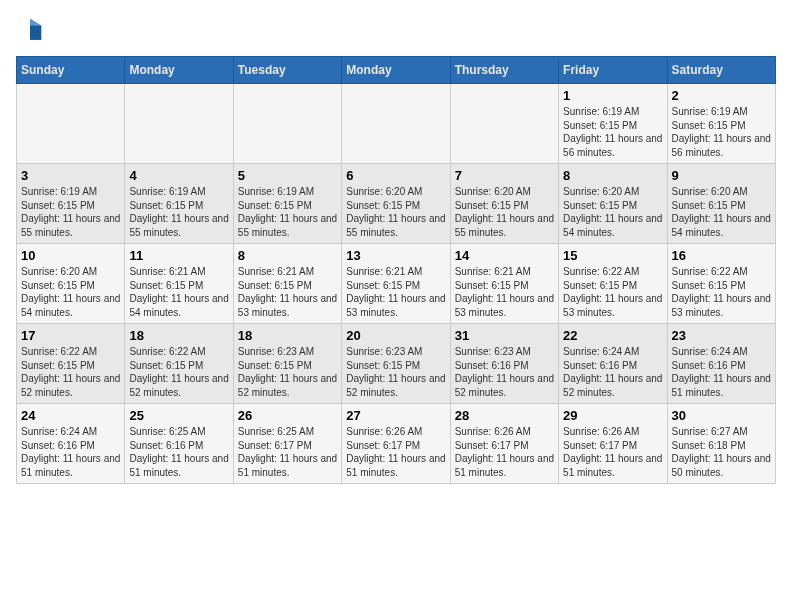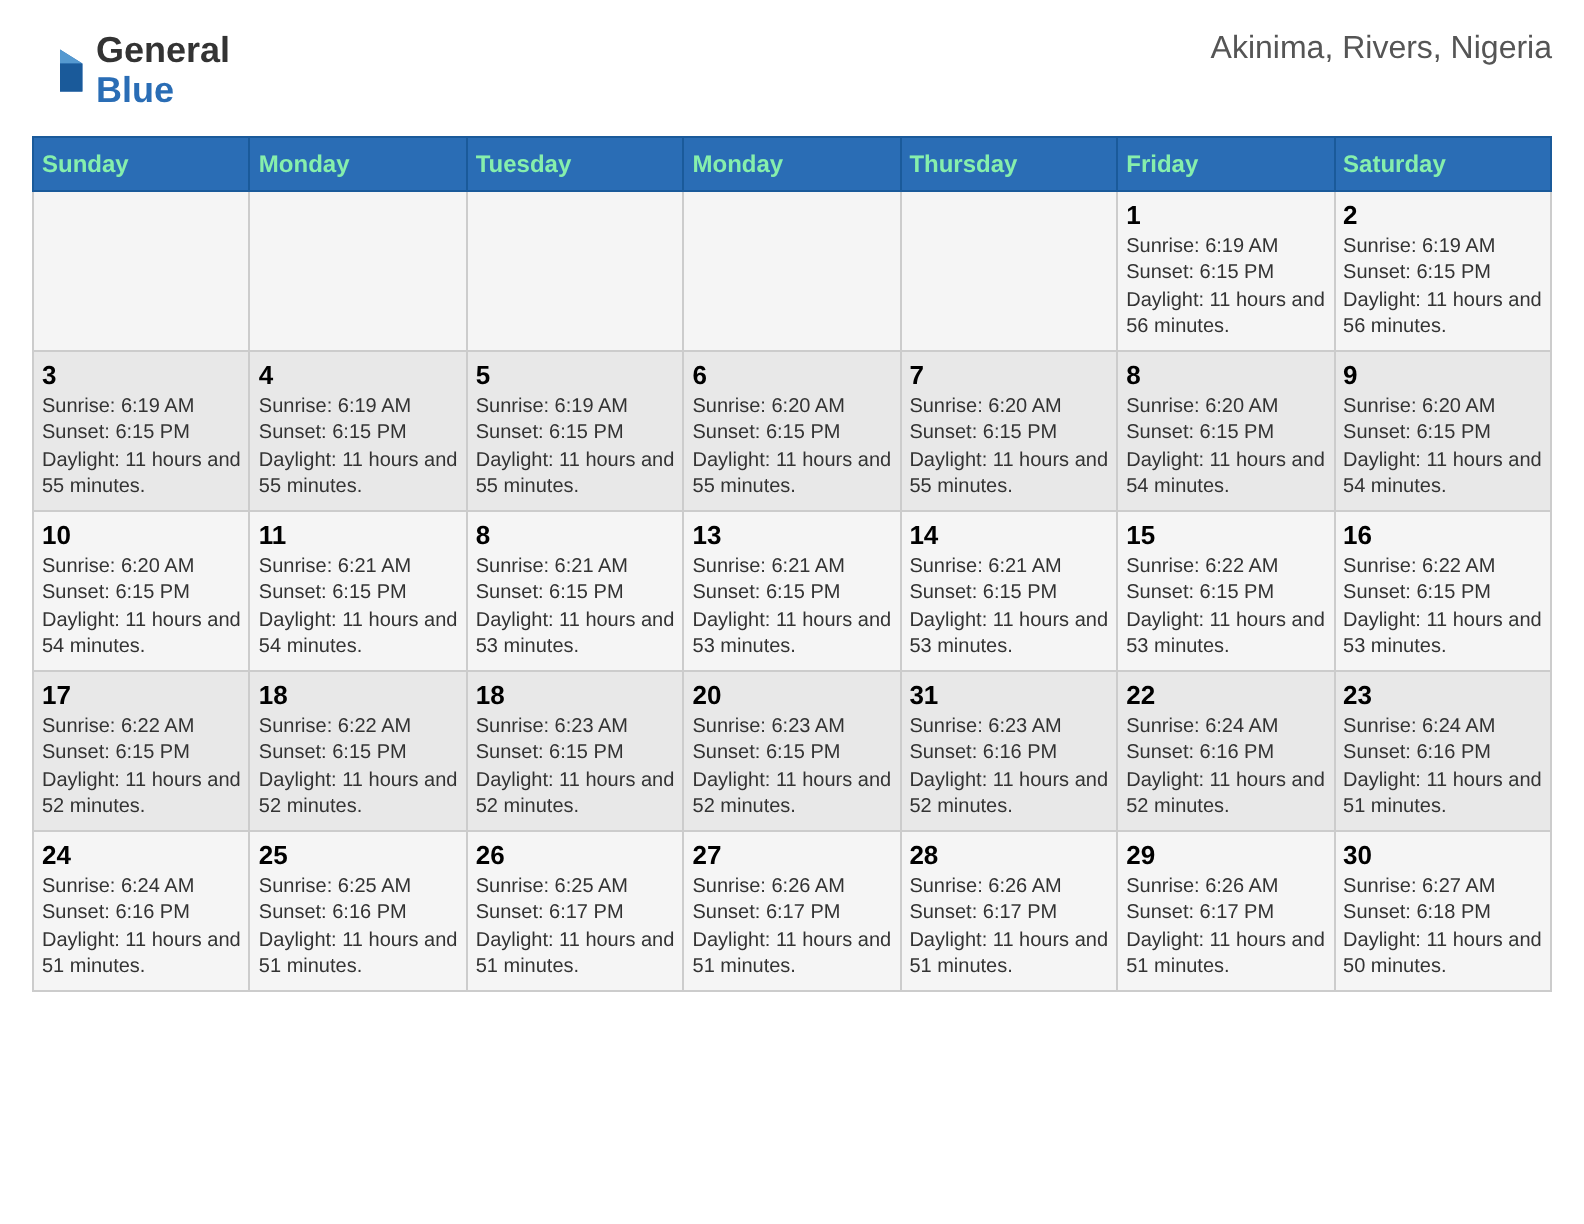--- a/index.html
+++ b/index.html
@@ -44,21 +44,21 @@
       font-size: 16px;
       color: #555;
     }
     table {
       width: 100%;
       border-collapse: collapse;
       font-size: 11px;
     }
     thead tr th {
       background-color: #2a6db5;
-      color: #86efac;
+      color: #e5e5e5;
       padding: 6px 4px;
       text-align: left;
       font-size: 12px;
       font-weight: bold;
       border: 1px solid #1a5a9a;
       margin-top: 28px;
     }
     tbody tr td {
       border: 1px solid #ccc;
       vertical-align: top;
@@ -94,27 +94,22 @@
 </head>
 <body>
 
 <div class="header">
   <div class="logo">
     <svg class="logo-icon" viewBox="0 0 40 40" xmlns="http://www.w3.org/2000/svg">
       <polygon points="20,4 36,14 36,34 20,34 20,4" fill="#2a6db5"></polygon>
       <polygon points="20,4 36,14 20,14" fill="#5599d0"></polygon>
       <polygon points="20,14 36,14 36,34 20,34" fill="#1a5a9a"></polygon>
     </svg>
-    <div class="logo-text">
-      <div><span class="general">General</span></div>
-      <div><span class="blue">Blue</span></div>
-    </div>
   </div>
   <div class="title-block">
-    <div class="location-title">Akinima, Rivers, Nigeria</div>
   </div>
 </div>
 
 <table>
   <thead>
     <tr>
       <th>Sunday</th>
       <th>Monday</th>
       <th>Tuesday</th>
       <th>Monday</th>

